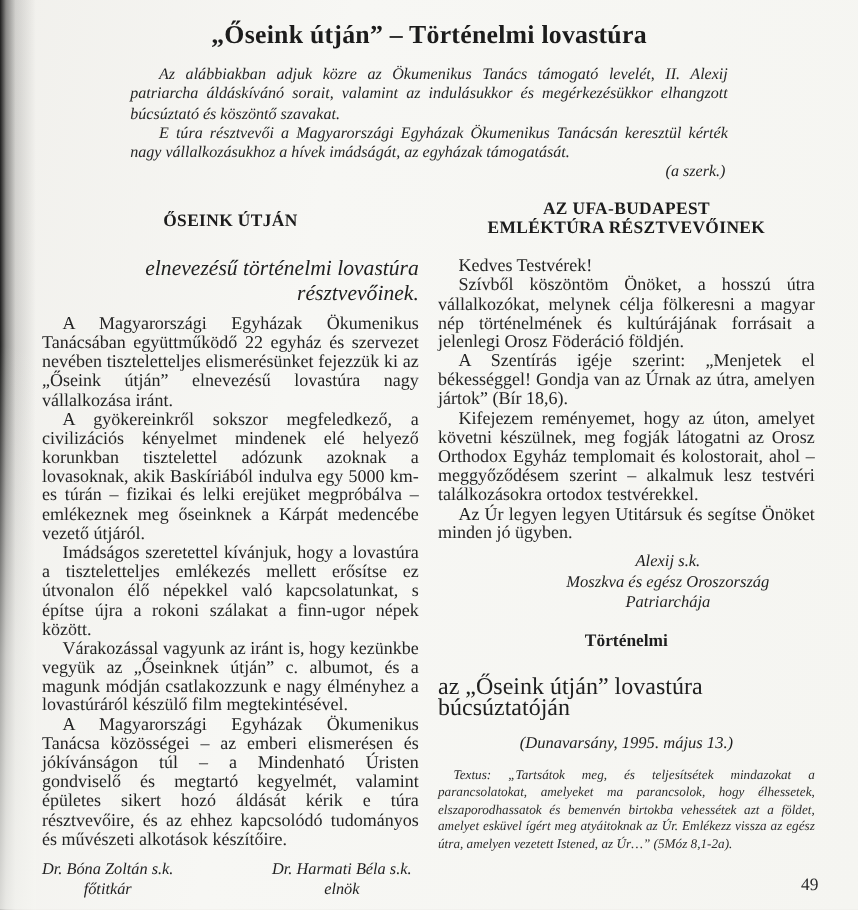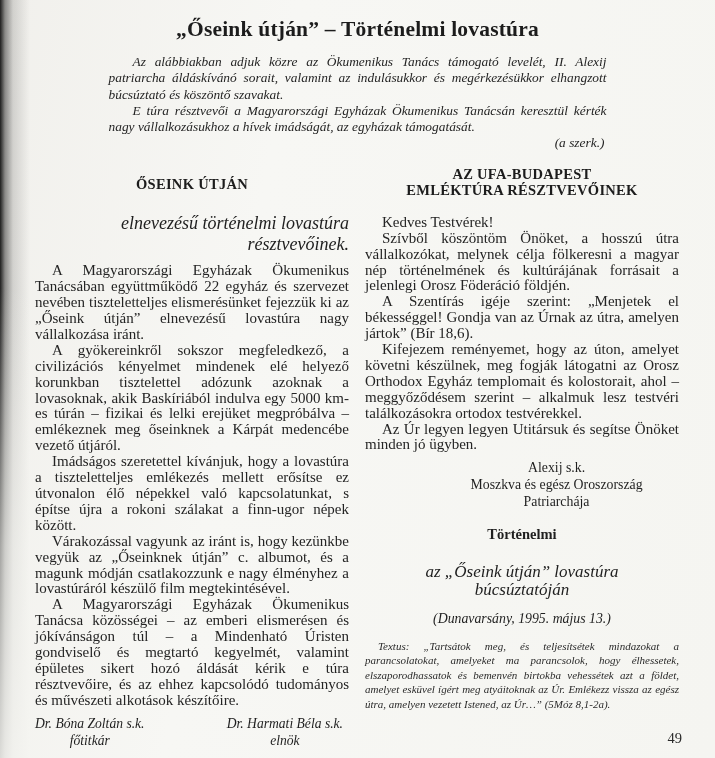--- a/index.html
+++ b/index.html
@@ -94,31 +94,32 @@
     font-style: italic; font-size: 13.6px; line-height: 17px;
   }
   .sig .sig-role { text-align: center; }
 
   .right .salutation-wrap { margin-top: 16px; }
 
   .sig-block {
     width: 78%;
     margin: 7px 0 0 auto;
     text-align: center;
+    font-style: italic;
     font-size: 13.8px; line-height: 16.8px;
   }
 
   .sermon-heading {
     margin: 15px 0 0;
     text-align: center; font-weight: 700; font-size: 14.5px;
   }
   .sermon-subtitle {
     margin: 20px 0 0;
-    text-align: center; font-style: italic;
-    font-size: 17px; line-height: 18px;
+    text-align: left; 
+    font-size: 20px; line-height: 18px;
   }
   .sermon-location {
     margin: 12px 0 0;
     text-align: center; font-style: italic; font-size: 13.8px;
   }
   .textus {
     margin: 12px 0 0;
     font-style: italic;
     font-size: 11px; line-height: 14.5px;
     text-align: justify; text-indent: 13px;

